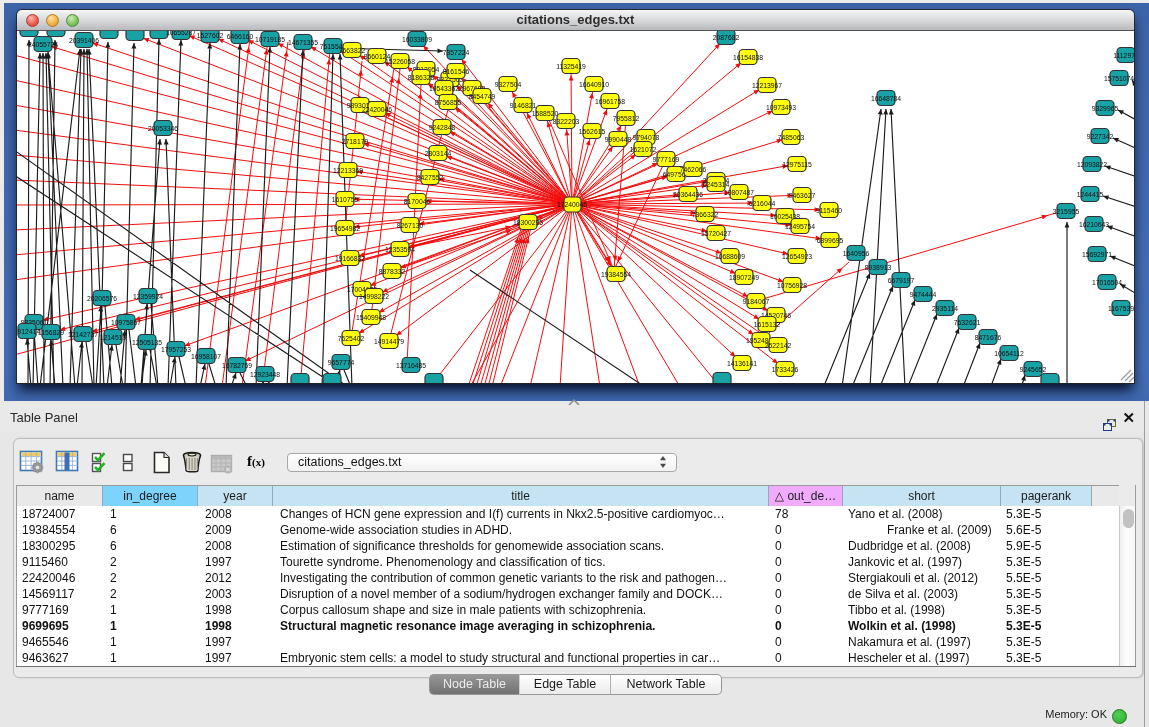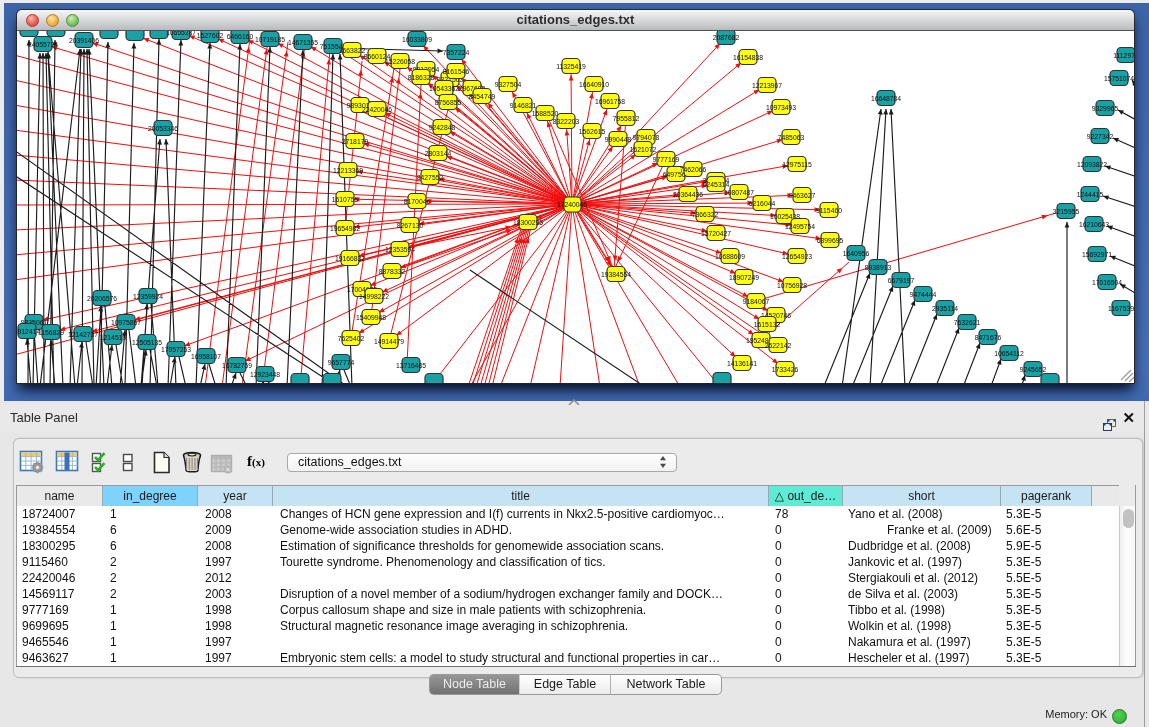--- a/index.html
+++ b/index.html
@@ -561,21 +561,21 @@
     <svg width="8" height="12" viewBox="0 0 9 14" style="position:absolute;right:9px;top:2px">
       <path d="M4.5 0 L8 5 H1 Z" fill="#4a4a4a"></path>
         <path d="M4.5 14 L1 9 H8 Z" fill="#4a4a4a"></path>
       </svg>
   </div>
   <div id="tblhdr">
       <div style="position:absolute;left:0px;top:0;width:86px;height:20px;background:#e9e9e9;border-right:1px solid #93a9b8;box-sizing:border-box;text-align:center;line-height:20px;">name</div>
       <div style="position:absolute;left:86px;top:0;width:95px;height:20px;background:#7dd3fc;border-right:1px solid #93a9b8;box-sizing:border-box;text-align:center;line-height:20px;">in_degree</div>
       <div style="position:absolute;left:181px;top:0;width:75px;height:20px;background:#c5e3f3;border-right:1px solid #93a9b8;box-sizing:border-box;text-align:center;line-height:20px;">year</div>
       <div style="position:absolute;left:256px;top:0;width:496px;height:20px;background:#c5e3f3;border-right:1px solid #93a9b8;box-sizing:border-box;text-align:center;line-height:20px;">title</div>
-      <div style="position:absolute;left:752px;top:0;width:74px;height:20px;background:#5eead4;border-right:1px solid #93a9b8;box-sizing:border-box;text-align:center;line-height:20px;">△ out_de…</div>
+      <div style="position:absolute;left:752px;top:0;width:74px;height:20px;background:#f0abfc;border-right:1px solid #93a9b8;box-sizing:border-box;text-align:center;line-height:20px;">△ out_de…</div>
       <div style="position:absolute;left:826px;top:0;width:158px;height:20px;background:#c5e3f3;border-right:1px solid #93a9b8;box-sizing:border-box;text-align:center;line-height:20px;">short</div>
       <div style="position:absolute;left:984px;top:0;width:91px;height:20px;background:#c5e3f3;border-right:1px solid #93a9b8;box-sizing:border-box;text-align:center;line-height:20px;">pagerank</div>
     </div>
   <div id="tblbody">
       <div style="position:absolute;left:0;top:0px;width:1102px;height:16px;line-height:16px;">
         <div style="position:absolute;left:0px;top:0;width:86px;height:16px;overflow:hidden;white-space:nowrap;padding-left:5px;box-sizing:border-box;">18724007</div>
         <div style="position:absolute;left:86px;top:0;width:95px;height:16px;overflow:hidden;white-space:nowrap;padding-left:7px;box-sizing:border-box;">1</div>
         <div style="position:absolute;left:181px;top:0;width:75px;height:16px;overflow:hidden;white-space:nowrap;padding-left:7px;box-sizing:border-box;">2008</div>
         <div style="position:absolute;left:256px;top:0;width:496px;height:16px;overflow:hidden;white-space:nowrap;padding-left:7px;box-sizing:border-box;">Changes of HCN gene expression and I(f) currents in Nkx2.5-positive cardiomyoc…</div>
         <div style="position:absolute;left:752px;top:0;width:74px;height:16px;overflow:hidden;white-space:nowrap;padding-left:6px;box-sizing:border-box;">78</div>
@@ -606,20 +606,21 @@
         <div style="position:absolute;left:181px;top:0;width:75px;height:16px;overflow:hidden;white-space:nowrap;padding-left:7px;box-sizing:border-box;">1997</div>
         <div style="position:absolute;left:256px;top:0;width:496px;height:16px;overflow:hidden;white-space:nowrap;padding-left:7px;box-sizing:border-box;">Tourette syndrome. Phenomenology and classification of tics.</div>
         <div style="position:absolute;left:752px;top:0;width:74px;height:16px;overflow:hidden;white-space:nowrap;padding-left:6px;box-sizing:border-box;">0</div>
         <div style="position:absolute;left:826px;top:0;width:158px;height:16px;overflow:hidden;white-space:nowrap;padding-left:5px;box-sizing:border-box;">Jankovic et al. (1997)</div>
         <div style="position:absolute;left:984px;top:0;width:91px;height:16px;overflow:hidden;white-space:nowrap;padding-left:5px;box-sizing:border-box;">5.3E-5</div>
       </div>
       <div style="position:absolute;left:0;top:64px;width:1102px;height:16px;line-height:16px;">
         <div style="position:absolute;left:0px;top:0;width:86px;height:16px;overflow:hidden;white-space:nowrap;padding-left:5px;box-sizing:border-box;">22420046</div>
         <div style="position:absolute;left:86px;top:0;width:95px;height:16px;overflow:hidden;white-space:nowrap;padding-left:7px;box-sizing:border-box;">2</div>
         <div style="position:absolute;left:181px;top:0;width:75px;height:16px;overflow:hidden;white-space:nowrap;padding-left:7px;box-sizing:border-box;">2012</div>
+        <div style="position:absolute;left:256px;top:0;width:496px;height:16px;overflow:hidden;white-space:nowrap;padding-left:7px;box-sizing:border-box;">Investigating the contribution of common genetic variants to the risk and pathogen…</div>
         <div style="position:absolute;left:752px;top:0;width:74px;height:16px;overflow:hidden;white-space:nowrap;padding-left:6px;box-sizing:border-box;">0</div>
         <div style="position:absolute;left:826px;top:0;width:158px;height:16px;overflow:hidden;white-space:nowrap;padding-left:5px;box-sizing:border-box;">Stergiakouli et al. (2012)</div>
         <div style="position:absolute;left:984px;top:0;width:91px;height:16px;overflow:hidden;white-space:nowrap;padding-left:5px;box-sizing:border-box;">5.5E-5</div>
       </div>
       <div style="position:absolute;left:0;top:80px;width:1102px;height:16px;line-height:16px;">
         <div style="position:absolute;left:0px;top:0;width:86px;height:16px;overflow:hidden;white-space:nowrap;padding-left:5px;box-sizing:border-box;">14569117</div>
         <div style="position:absolute;left:86px;top:0;width:95px;height:16px;overflow:hidden;white-space:nowrap;padding-left:7px;box-sizing:border-box;">2</div>
         <div style="position:absolute;left:181px;top:0;width:75px;height:16px;overflow:hidden;white-space:nowrap;padding-left:7px;box-sizing:border-box;">2003</div>
         <div style="position:absolute;left:256px;top:0;width:496px;height:16px;overflow:hidden;white-space:nowrap;padding-left:7px;box-sizing:border-box;">Disruption of a novel member of a sodium/hydrogen exchanger family and DOCK…</div>
         <div style="position:absolute;left:752px;top:0;width:74px;height:16px;overflow:hidden;white-space:nowrap;padding-left:6px;box-sizing:border-box;">0</div>
@@ -628,21 +629,21 @@
       </div>
       <div style="position:absolute;left:0;top:96px;width:1102px;height:16px;line-height:16px;">
         <div style="position:absolute;left:0px;top:0;width:86px;height:16px;overflow:hidden;white-space:nowrap;padding-left:5px;box-sizing:border-box;">9777169</div>
         <div style="position:absolute;left:86px;top:0;width:95px;height:16px;overflow:hidden;white-space:nowrap;padding-left:7px;box-sizing:border-box;">1</div>
         <div style="position:absolute;left:181px;top:0;width:75px;height:16px;overflow:hidden;white-space:nowrap;padding-left:7px;box-sizing:border-box;">1998</div>
         <div style="position:absolute;left:256px;top:0;width:496px;height:16px;overflow:hidden;white-space:nowrap;padding-left:7px;box-sizing:border-box;">Corpus callosum shape and size in male patients with schizophrenia.</div>
         <div style="position:absolute;left:752px;top:0;width:74px;height:16px;overflow:hidden;white-space:nowrap;padding-left:6px;box-sizing:border-box;">0</div>
         <div style="position:absolute;left:826px;top:0;width:158px;height:16px;overflow:hidden;white-space:nowrap;padding-left:5px;box-sizing:border-box;">Tibbo et al. (1998)</div>
         <div style="position:absolute;left:984px;top:0;width:91px;height:16px;overflow:hidden;white-space:nowrap;padding-left:5px;box-sizing:border-box;">5.3E-5</div>
       </div>
-      <div style="position:absolute;left:0;top:112px;width:980px;height:16px;line-height:16px;">
+      <div style="position:absolute;left:0;top:112px;width:980px;height:16px;line-height:16px;font-weight:bold;">
         <div style="position:absolute;left:0px;top:0;width:86px;height:16px;overflow:hidden;white-space:nowrap;padding-left:5px;box-sizing:border-box;">9699695</div>
         <div style="position:absolute;left:86px;top:0;width:95px;height:16px;overflow:hidden;white-space:nowrap;padding-left:7px;box-sizing:border-box;">1</div>
         <div style="position:absolute;left:181px;top:0;width:75px;height:16px;overflow:hidden;white-space:nowrap;padding-left:7px;box-sizing:border-box;">1998</div>
         <div style="position:absolute;left:256px;top:0;width:496px;height:16px;overflow:hidden;white-space:nowrap;padding-left:7px;box-sizing:border-box;">Structural magnetic resonance image averaging in schizophrenia.</div>
         <div style="position:absolute;left:752px;top:0;width:74px;height:16px;overflow:hidden;white-space:nowrap;padding-left:6px;box-sizing:border-box;">0</div>
         <div style="position:absolute;left:826px;top:0;width:158px;height:16px;overflow:hidden;white-space:nowrap;padding-left:5px;box-sizing:border-box;">Wolkin et al. (1998)</div>
         <div style="position:absolute;left:984px;top:0;width:91px;height:16px;overflow:hidden;white-space:nowrap;padding-left:5px;box-sizing:border-box;">5.3E-5</div>
       </div>
       <div style="position:absolute;left:0;top:128px;width:1102px;height:16px;line-height:16px;">
         <div style="position:absolute;left:0px;top:0;width:86px;height:16px;overflow:hidden;white-space:nowrap;padding-left:5px;box-sizing:border-box;">9465546</div>

